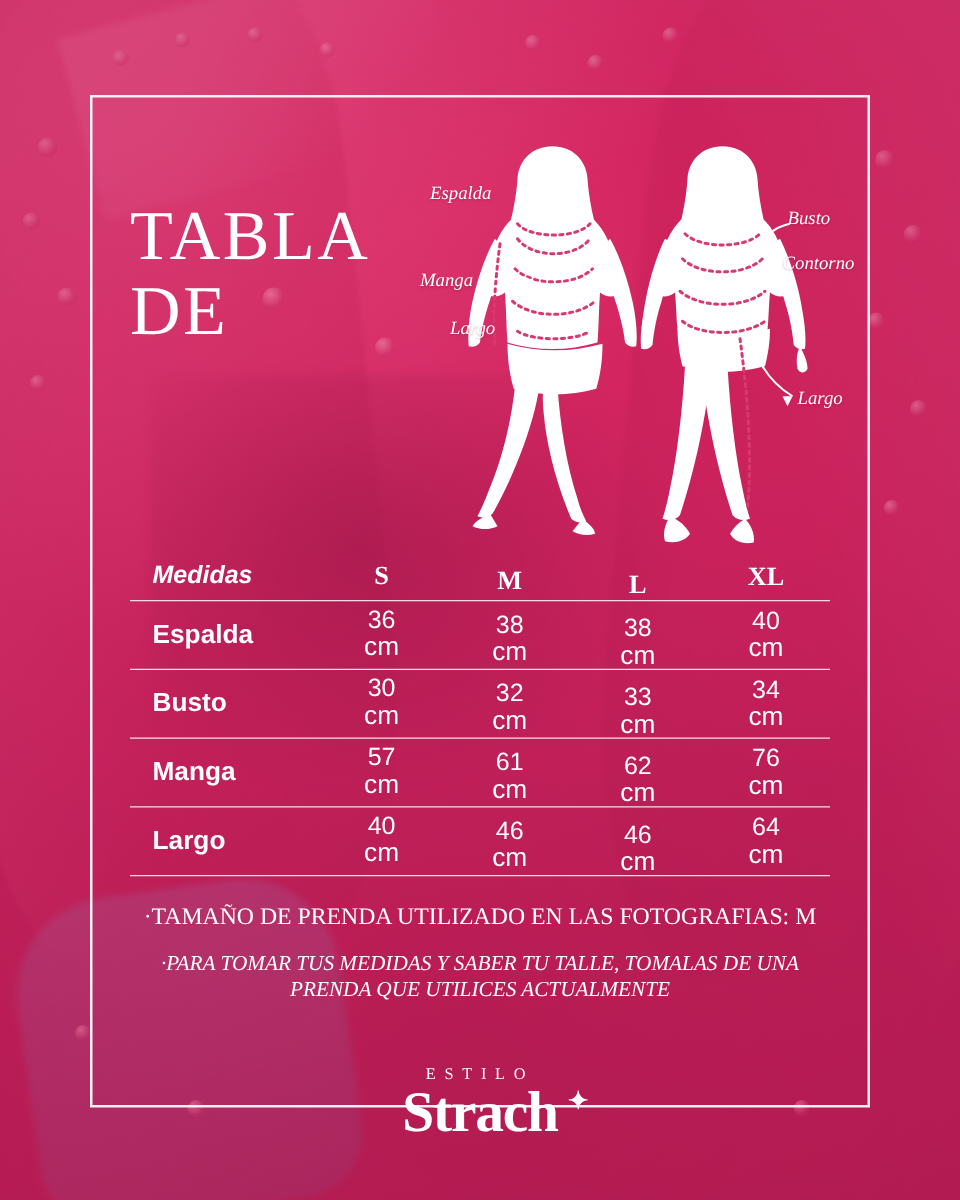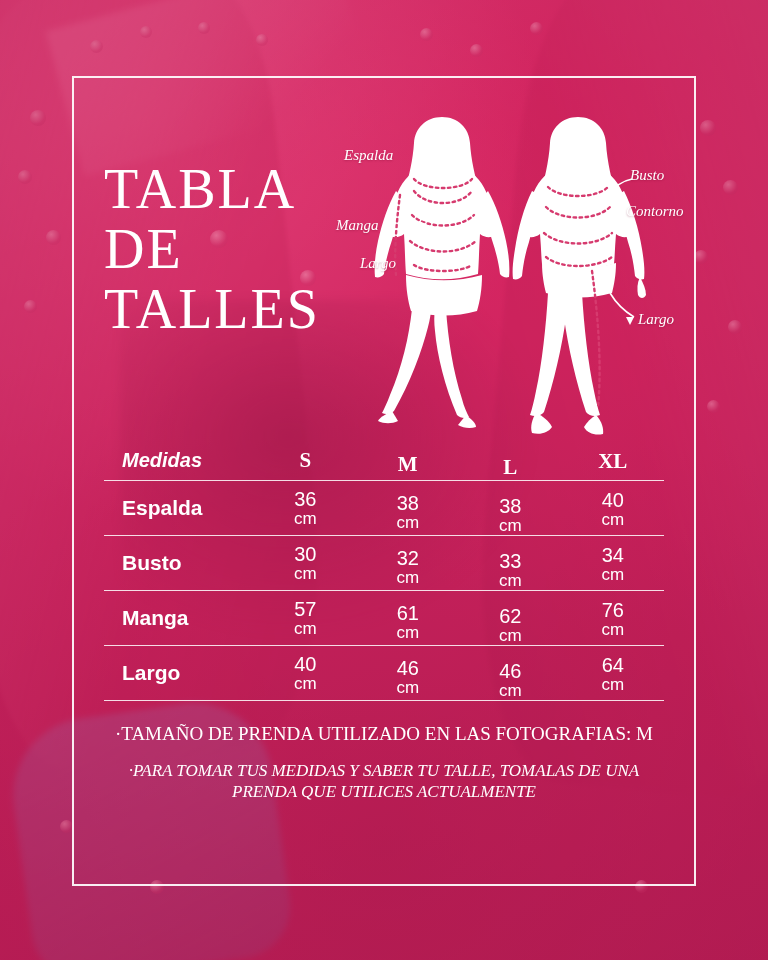--- a/index.html
+++ b/index.html
@@ -168,21 +168,21 @@
     padding-left: 18px;
     font-style: italic;
   }
   .cell {
     flex: 1;
     text-align: center;
     color: #ffffff;
     font-size: 20px;
     line-height: 1.05;
   }
-  .cell .unit { display: block; font-size: 17px; }
+  .cell .unit { display: block; font-size: 21px; }
   .row.head .cell {
     font-weight: bold;
     font-size: 21px;
     font-family: "Liberation Serif", serif;
   }
   
   .row .c0 { position: relative; top: 0px; }
   .row .c1 { position: relative; top: 4px; }
   .row .c2 { position: relative; top: 7px; }
   .row .c3 { position: relative; top: 1px; }
@@ -268,21 +268,20 @@
 
     <div class="bg-vignette"></div>
     <div class="bg-tint"></div>
   </div>
 
   <div class="frame"></div>
 
   <div class="title">
     <div>Tabla</div>
     <div>de</div>
-    <div>Talles</div>
   </div>
 
   <div class="figures">
     <svg width="360" height="340" viewBox="0 0 360 340">
       <g fill="#ffffff">
 
         <g>
 
           <path d="M112 22 c-16 0 -27 11 -28 26 c-1 16 -5 34 -9 46 c5 2 9 1 12 -2 c-1 10 -2 17 -2 22 c4 -2 7 -6 9 -10 l0 10 c12 5 24 5 36 0 l0 -10 c2 4 5 8 9 10 c0 -5 -1 -12 -2 -22 c3 3 7 4 12 2 c-4 -12 -8 -30 -9 -46 c-1 -15 -12 -26 -28 -26 z"></path>
 
@@ -463,14 +462,21 @@
         <span class="unit">cm</span>
       </div>
     </div>
   </div>
 
   <div class="notes">
     <div class="note1">·TAMAÑO DE PRENDA UTILIZADO EN LAS FOTOGRAFIAS:  M</div>
     <div class="note2">·PARA TOMAR TUS MEDIDAS Y SABER TU TALLE, TOMALAS DE UNA PRENDA QUE UTILICES ACTUALMENTE</div>
   </div>
 
+  <div class="logo">
+    <div class="logo-estilo">ESTILO</div>
+    <div class="logo-brand">
+      <span>Strach</span>
+      <span class="logo-spark">✦</span>
+    </div>
+  </div>
 
 </div>
 
 </body></html>

